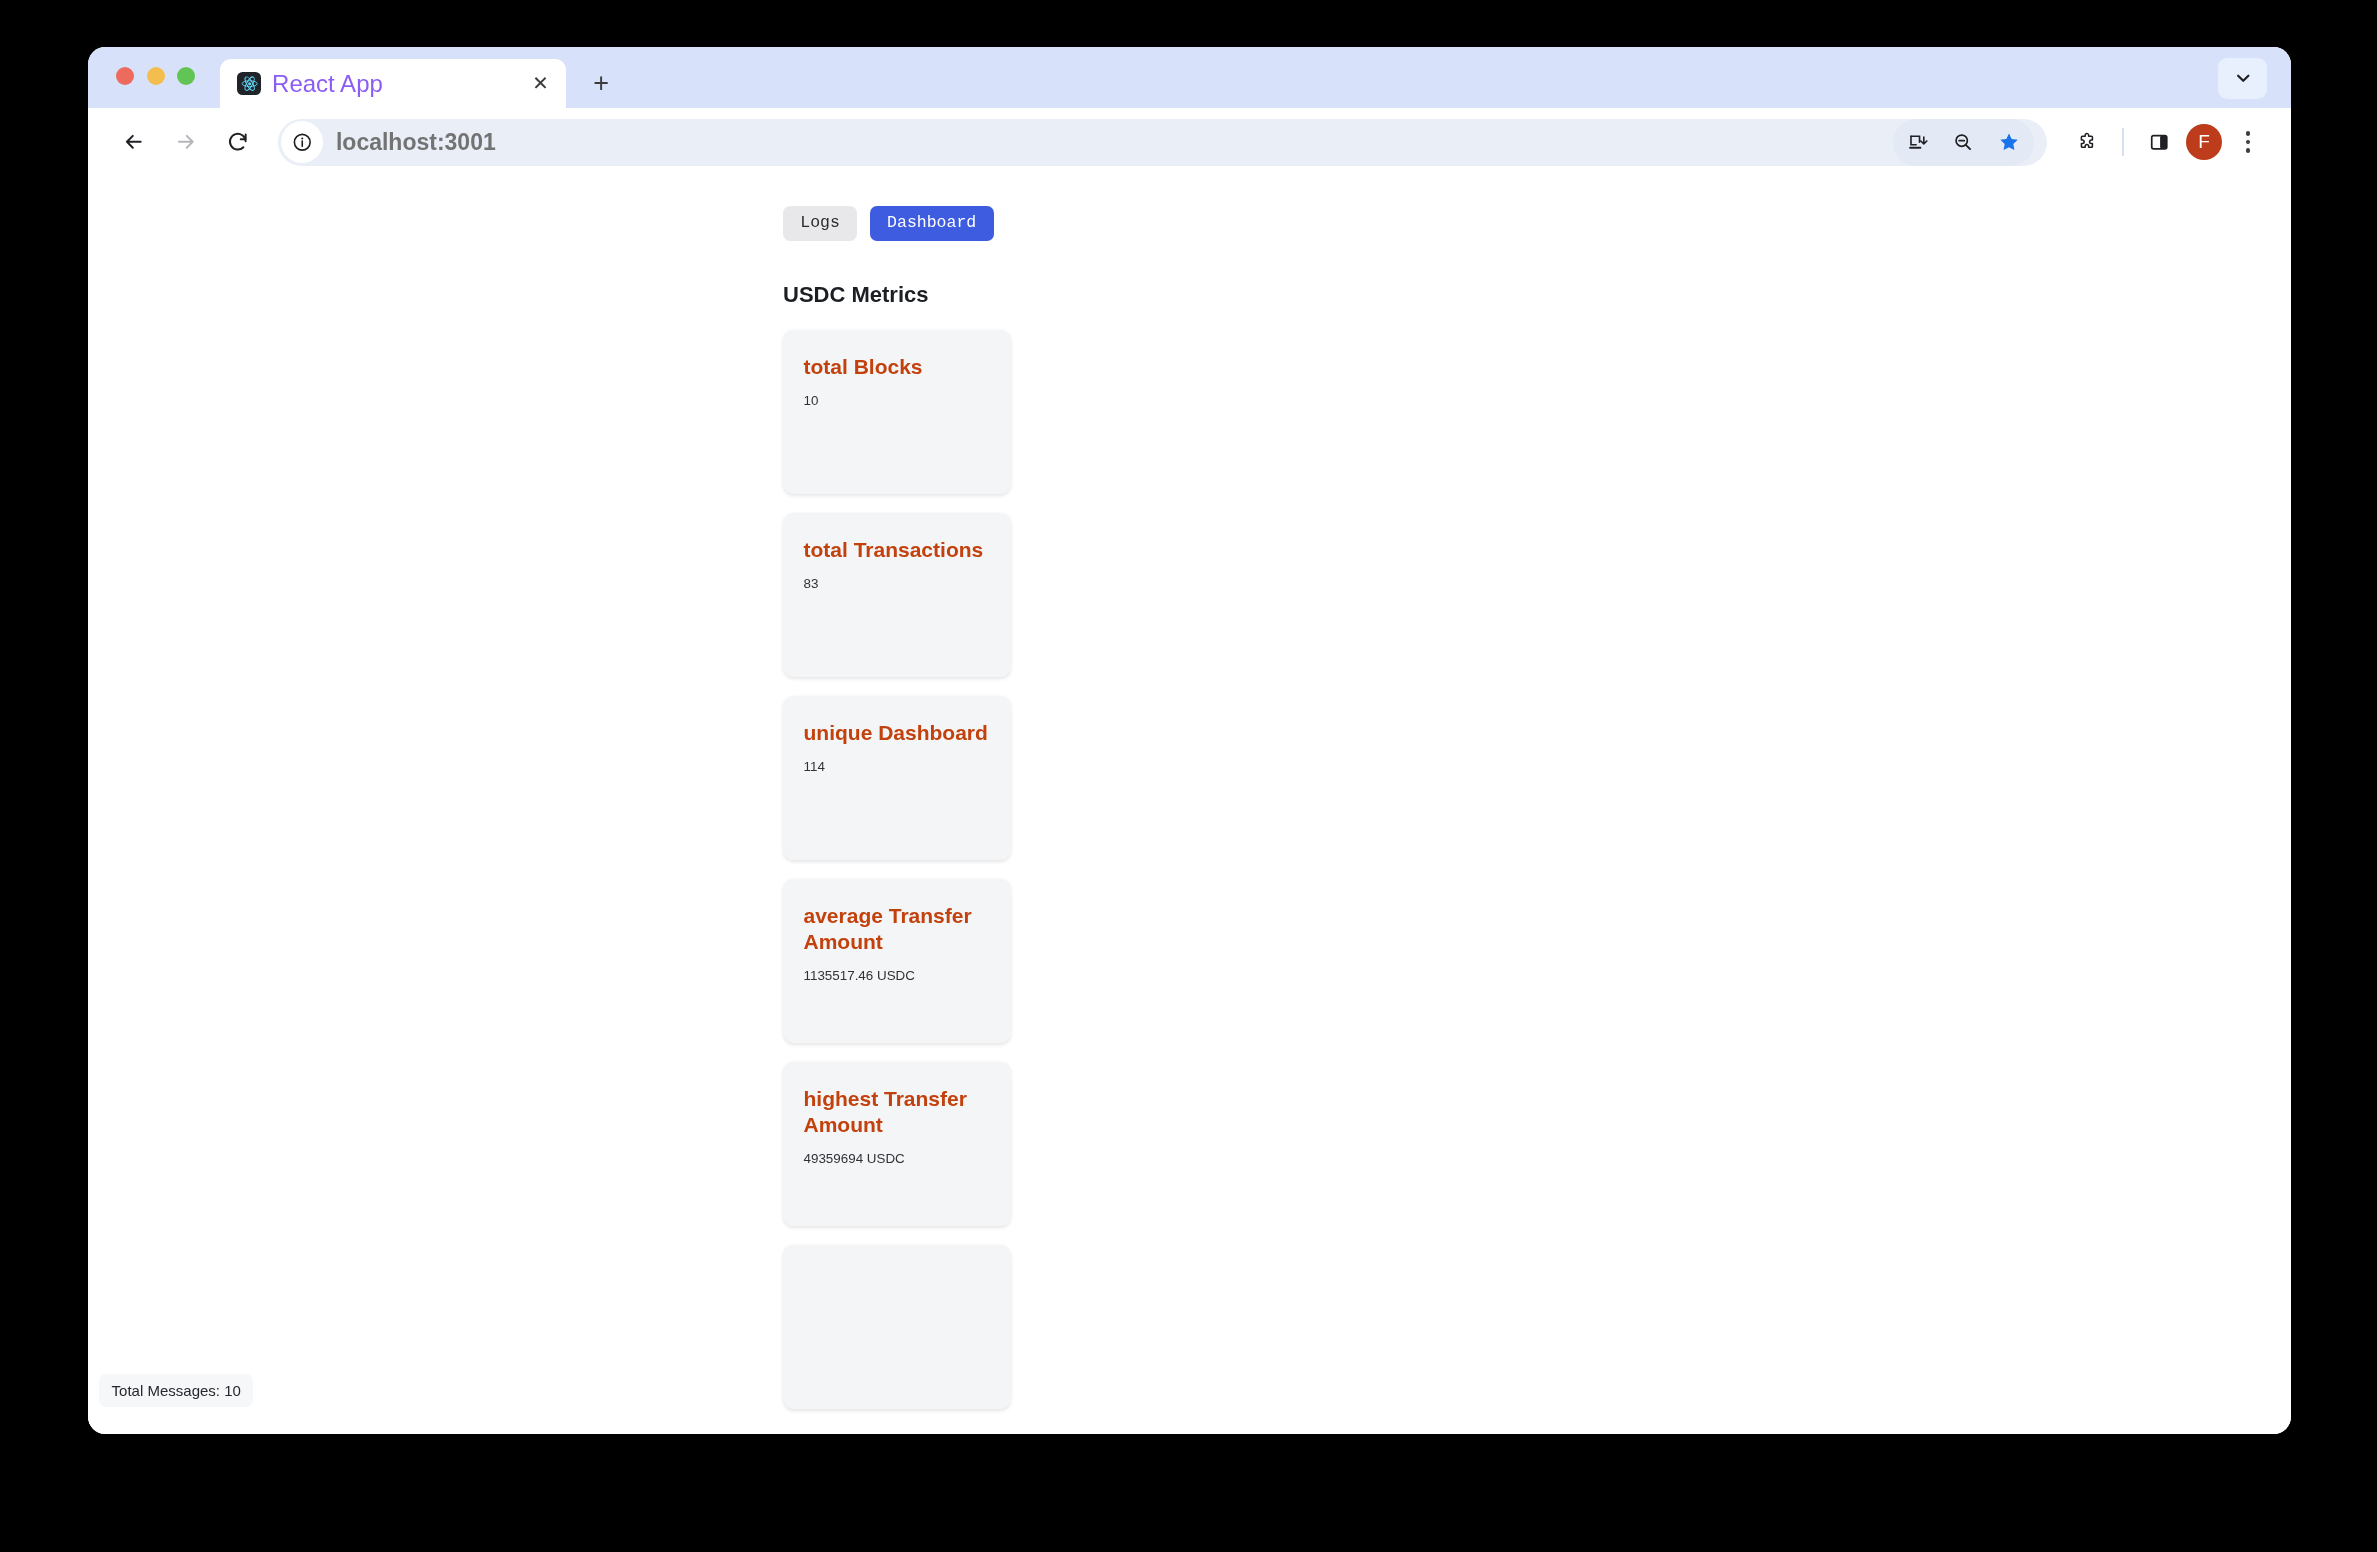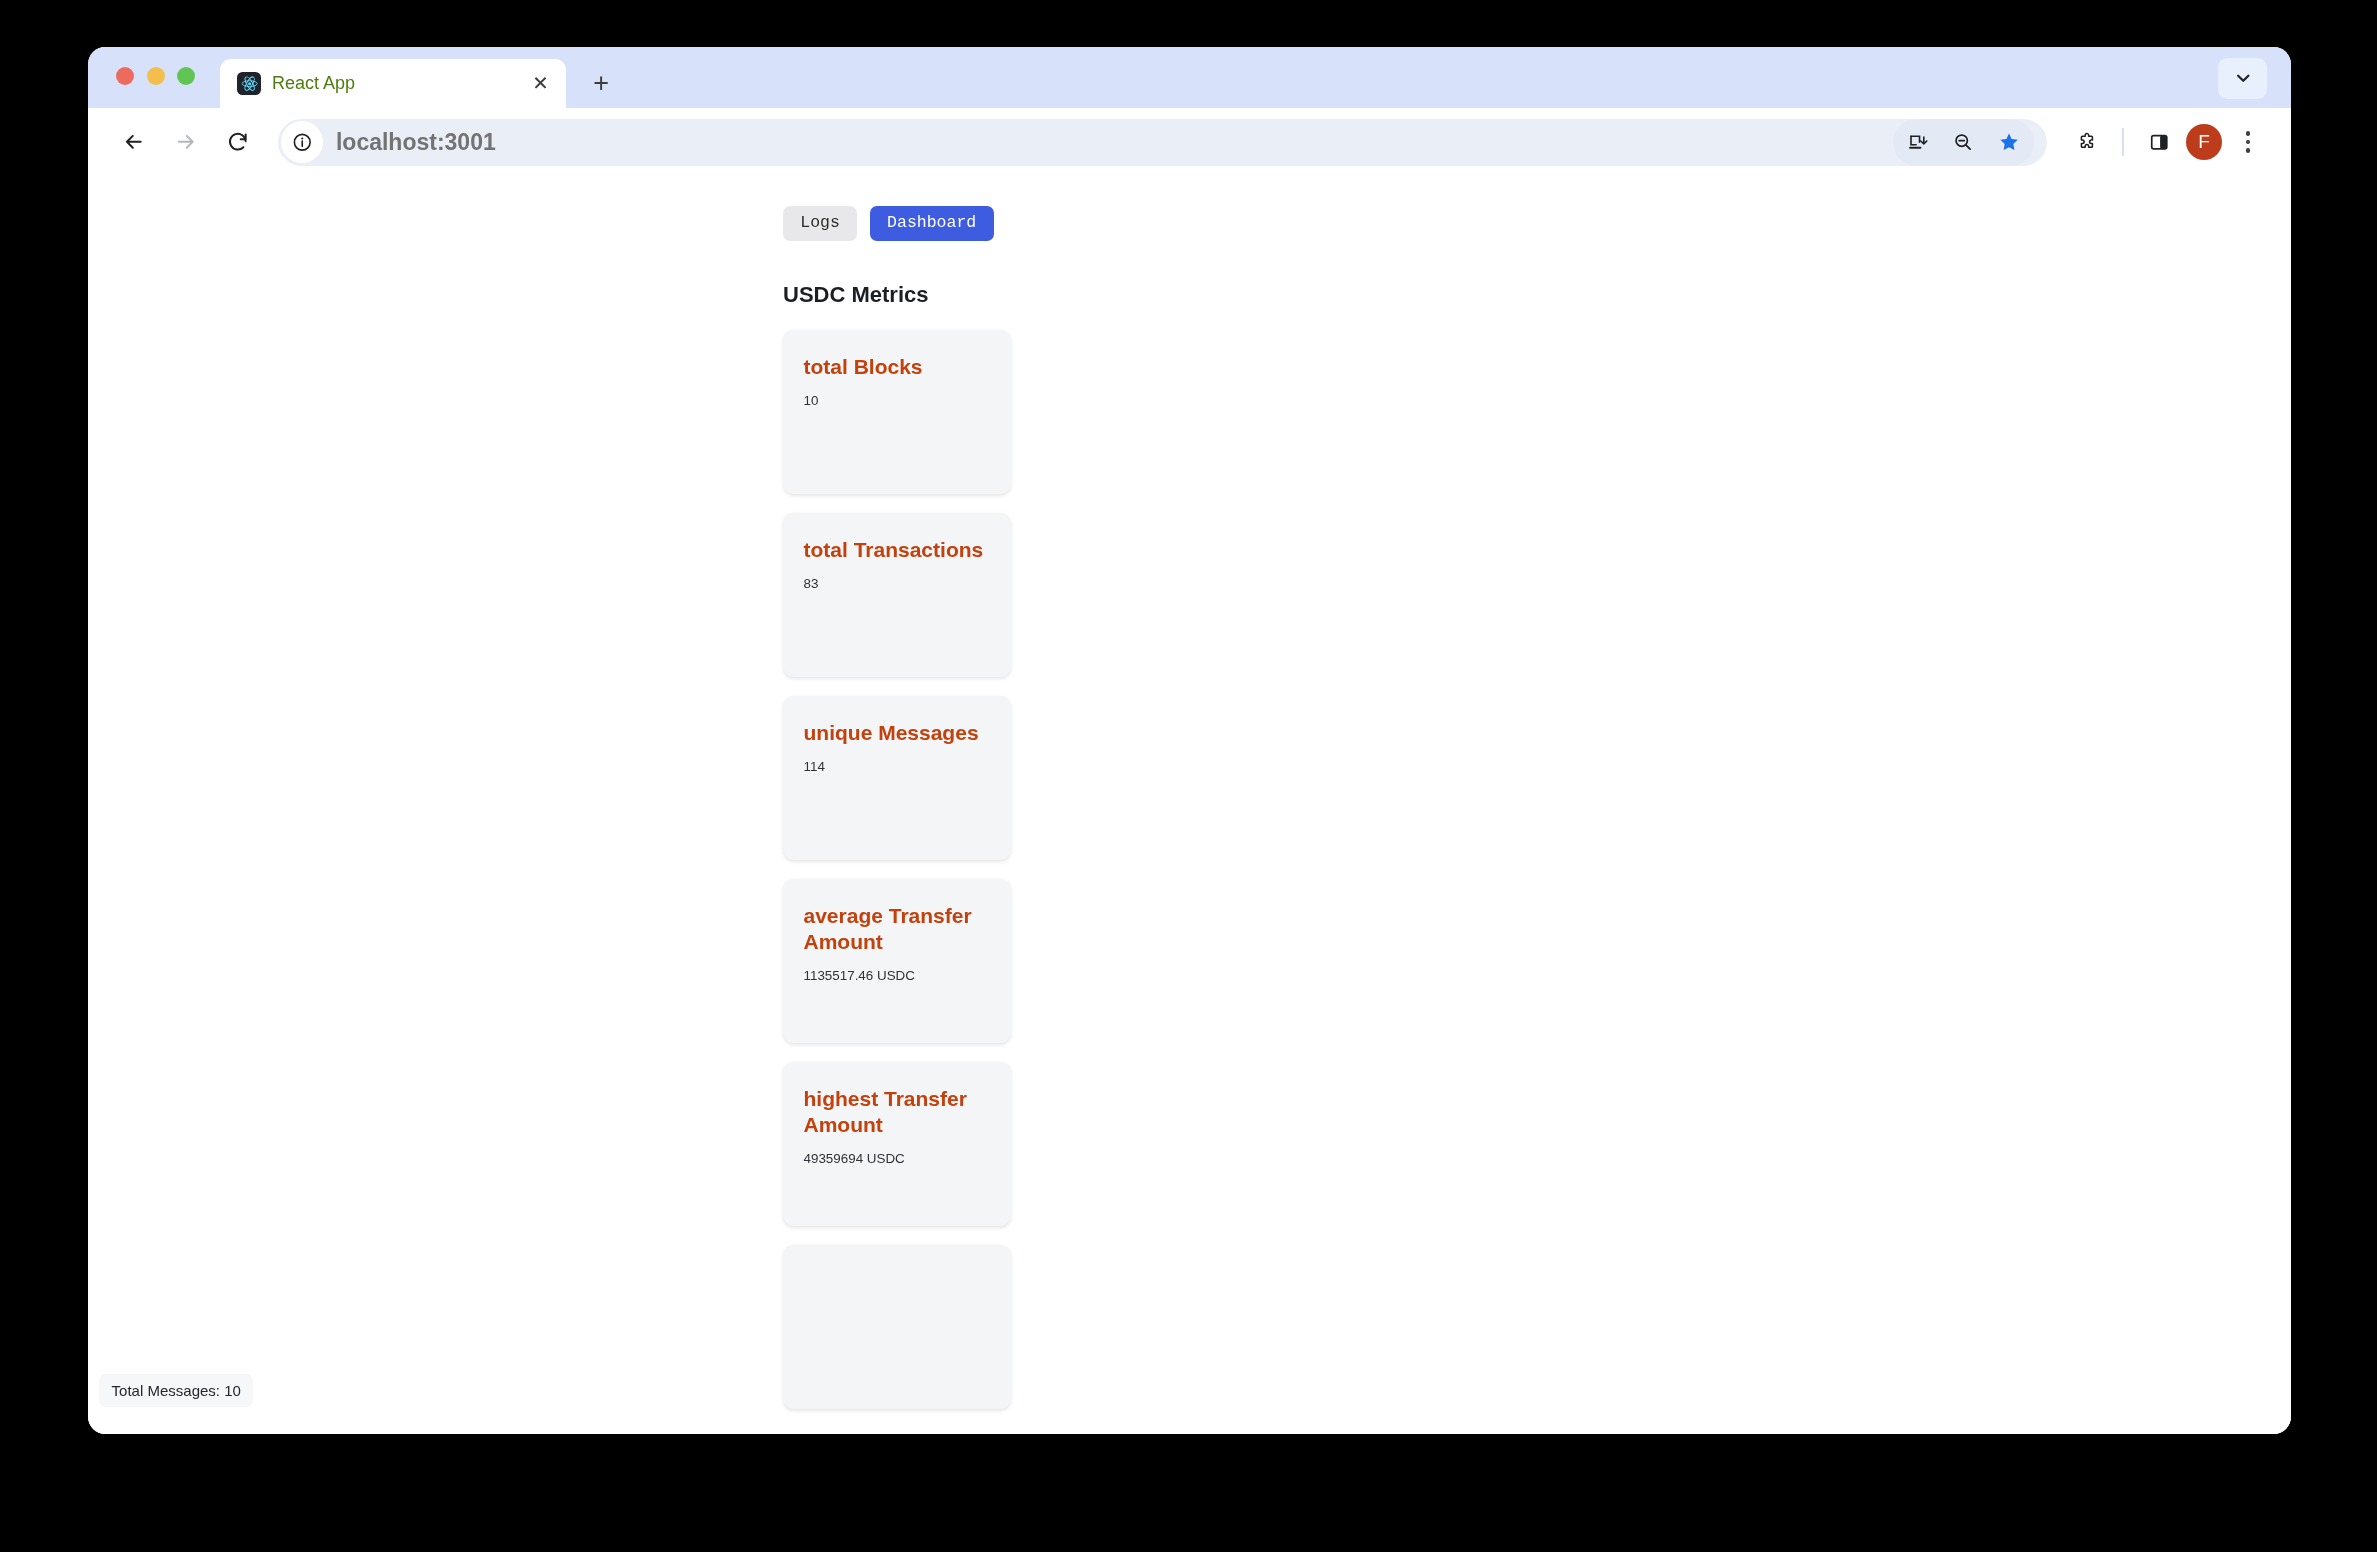--- a/index.html
+++ b/index.html
@@ -63,22 +63,22 @@
   }
   .tab-favicon {
     width: 23.6px; height: 23.6px;
     border-radius: 5.5px;
     background: #20232a;
     display: flex; align-items: center; justify-content: center;
     flex: 0 0 auto;
   }
   .tab-title {
     flex: 1 1 auto;
-    font-size: 18px;
-    color: #4d7c0f;
+    font-size: 24px;
+    color: #8b5cf6;
     white-space: nowrap;
     overflow: hidden;
     text-overflow: ellipsis;
   }
   .tab-close {
     width: 23.6px; height: 23.6px;
     display: flex; align-items: center; justify-content: center;
     border-radius: 50%;
     font-size: 19.7px;
     color: #3c3c3c;
@@ -396,21 +396,21 @@
           <div class="metric-value">10</div>
         </div>
 
 
         <div class="metric-card">
           <div class="metric-label">total Transactions</div>
           <div class="metric-value">83</div>
         </div>
 
         <div class="metric-card">
-          <div class="metric-label">unique Messages</div>
+          <div class="metric-label">unique Dashboard</div>
           <div class="metric-value">114</div>
         </div>
 
         <div class="metric-card">
           <div class="metric-label">average Transfer Amount</div>
           <div class="metric-value">1135517.46 USDC</div>
         </div>
 
         <div class="metric-card">
           <div class="metric-label">highest Transfer Amount</div>

